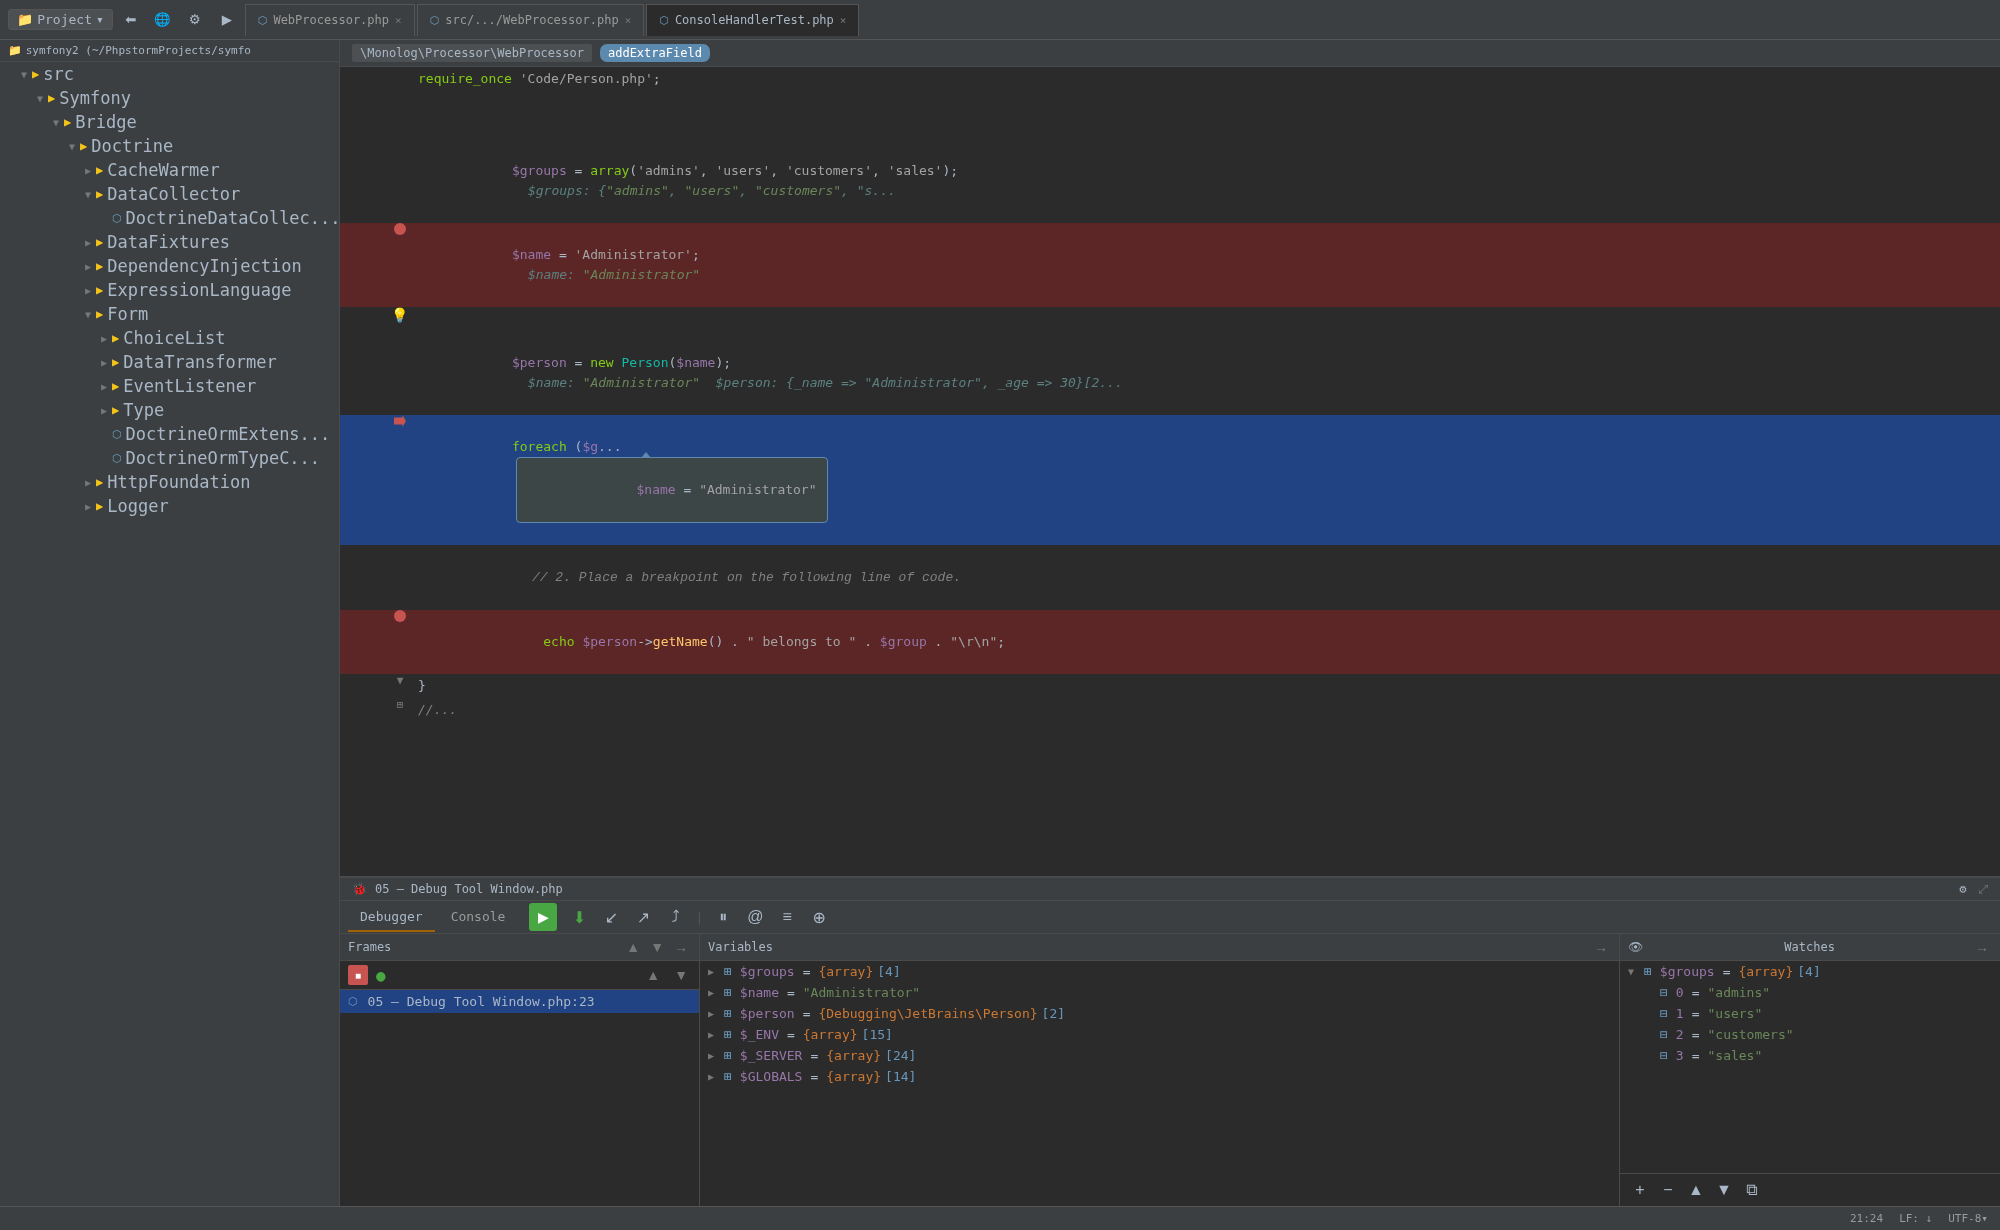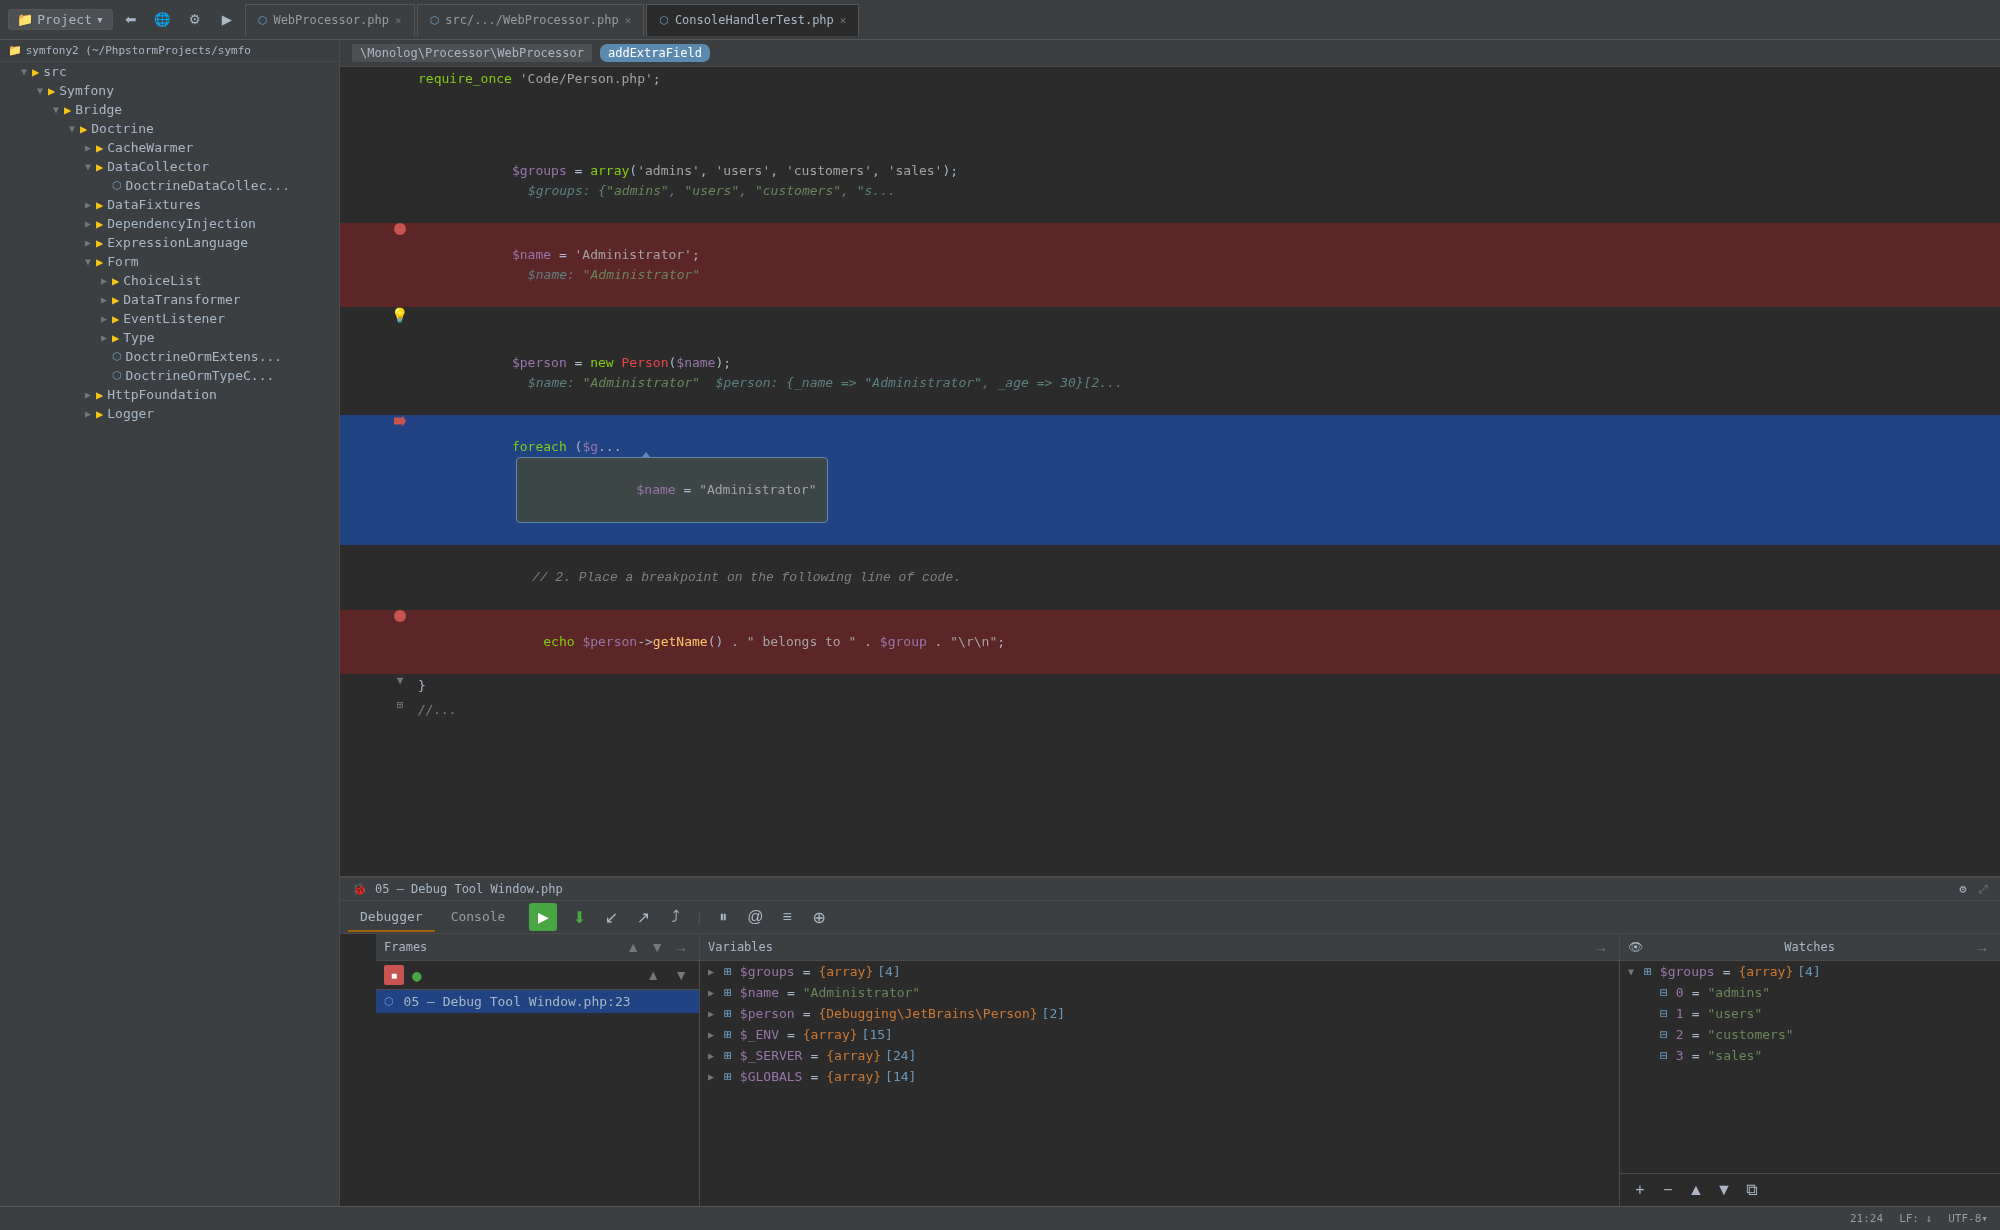--- a/index.html
+++ b/index.html
@@ -117,21 +117,21 @@
     .tree-arrow {
       display: inline-block;
       width: 16px;
       min-width: 16px;
       text-align: center;
       font-size: 10px;
       color: #777;
     }
     .tree-icon-folder { color: #f5c518; font-size: 12px; margin-right: 4px; }
     .tree-icon-file { color: #6897bb; font-size: 11px; margin-right: 4px; }
-    .tree-label { font-size: 13px; }
+    .tree-label { font-size: 17px; }
 
     
     .editor-area {
       flex: 1;
       display: flex;
       flex-direction: column;
       background: #2b2b2b;
       overflow: hidden;
     }
     .breadcrumb-bar {
@@ -301,21 +301,20 @@
       overflow: hidden;
     }
 
     
     .frames-panel {
       width: 360px;
       min-width: 360px;
       border-right: 1px solid #4a4a4a;
       display: flex;
       flex-direction: column;
-      padding-left: 36px;
     }
     .panel-header {
       background: #3c3f41;
       padding: 4px 8px;
       font-size: 12px;
       color: #a9b7c6;
       border-bottom: 1px solid #4a4a4a;
       display: flex;
       align-items: center;
       justify-content: space-between;
@@ -741,21 +740,21 @@
           <div class="line-gutter">
             <span class="yellow-bulb">💡</span>
           </div>
           <div class="code-content"> </div>
         </div>
 
         <div class="code-line">
           <div class="line-num"></div>
           <div class="line-gutter"></div>
           <div class="code-content">
-            <span class="var-blue">$person</span> <span style="color:#a9b7c6">=</span> <span class="kw">new</span> <span style="color:#ef4444">Person</span>(<span class="var-blue">$name</span>);
+            <span class="var-blue">$person</span> <span style="color:#a9b7c6">=</span> <span class="kw">new</span> <span style="color:#14b8a6">Person</span>(<span class="var-blue">$name</span>);
             <span class="hint-inline">$name: <span class="hint-string">"Administrator"</span>  $person: {_name =&gt; "Administrator", _age =&gt; 30}[2...</span>
           </div>
         </div>
 
         <div class="code-line highlighted">
           <div class="line-num"></div>
           <div class="line-gutter">
             <div class="breakpoint-arrow"></div>
           </div>
           <div class="code-content">

